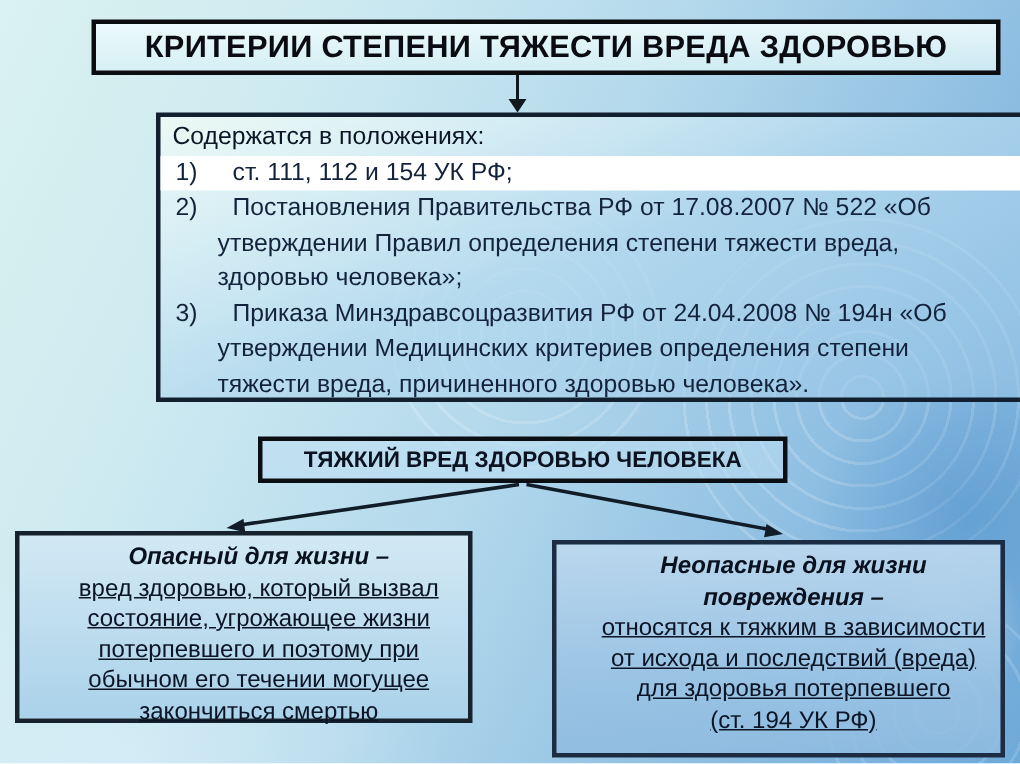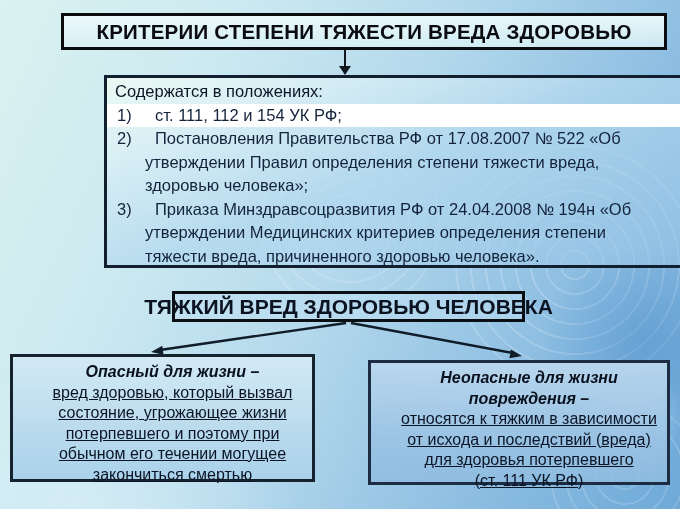--- a/index.html
+++ b/index.html
@@ -53,36 +53,36 @@
   .item .itext { white-space:pre-line; }
   .item.highlight { background:#ffffff; margin:0 -8px; padding-left:38px; padding-right:8px; }
   .item.highlight .num { left:10px; }
 
   
   .grave-box {
     position:absolute; z-index:2; left:172px; top:291px; width:353px; height:31px;
     border:3px solid #0b0e12; box-sizing:border-box;
     background:rgba(190,222,242,0.55);
     display:flex; align-items:center; justify-content:center;
-    font-weight:bold; font-size:21px; color:#0b1220; white-space:nowrap;
+    font-weight:bold; font-size:15px; color:#0b1220; white-space:nowrap;
   }
 
   
   .branch-svg { position:absolute; z-index:1; left:0; top:319px; }
 
   
   .bbox { position:absolute; z-index:2; box-sizing:border-box; text-align:center;
     font-size:16px; line-height:20.5px; color:#0c1526;padding-left:20px; }
   .bbox-title { font-weight:bold; font-style:italic; white-space:pre-line; color:#0a111e; }
   .bbox-body { white-space:pre-line;text-decoration:underline; }
   .left-box { left:10px; top:354px; width:305px; height:128px;
     border:3px solid #16222e;
     background:linear-gradient(180deg, #d2e9f4 0%, #bcdcee 55%, #aad2ea 100%);
     padding-top:5px; }
-  .right-box { left:368px; top:360px; width:302px; height:125px;
+  .right-box { left:368px; top:360px; width:302px; height:145px;
     border:3px solid #1c2c42;
     background:linear-gradient(180deg, rgba(188,216,238,0.92) 0%, rgba(156,196,228,0.88) 60%, rgba(143,188,224,0.88) 100%);
     padding-top:5px; }
 </style>
 </head>
 <body>
 
 <div class="stage">
 
   <div class="deco rings rings-a"></div>
@@ -137,16 +137,16 @@
 обычном его течении могущее
 закончиться смертью</div>
   </div>
 
   <div class="bbox right-box">
     <div class="bbox-title">Неопасные для жизни
 повреждения –</div>
     <div class="bbox-body">относятся к тяжким в зависимости
 от исхода и последствий (вреда)
 для здоровья потерпевшего
-(ст. 111 УК РФ)</div>
+(ст. 194 УК РФ)</div>
   </div>
 
 </div>
 
 </body></html>

